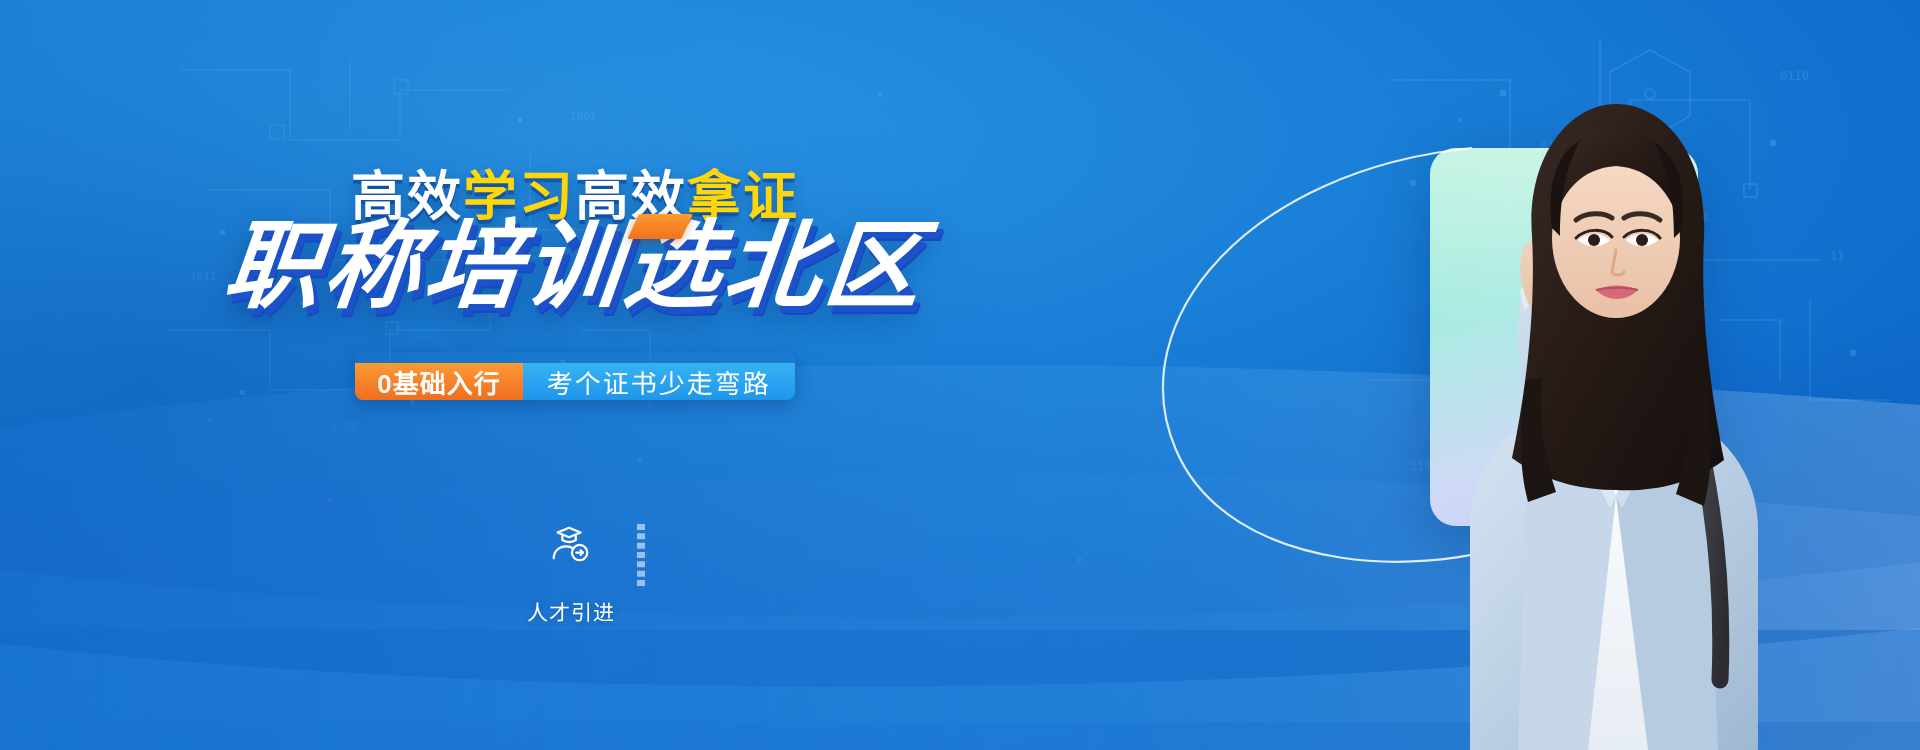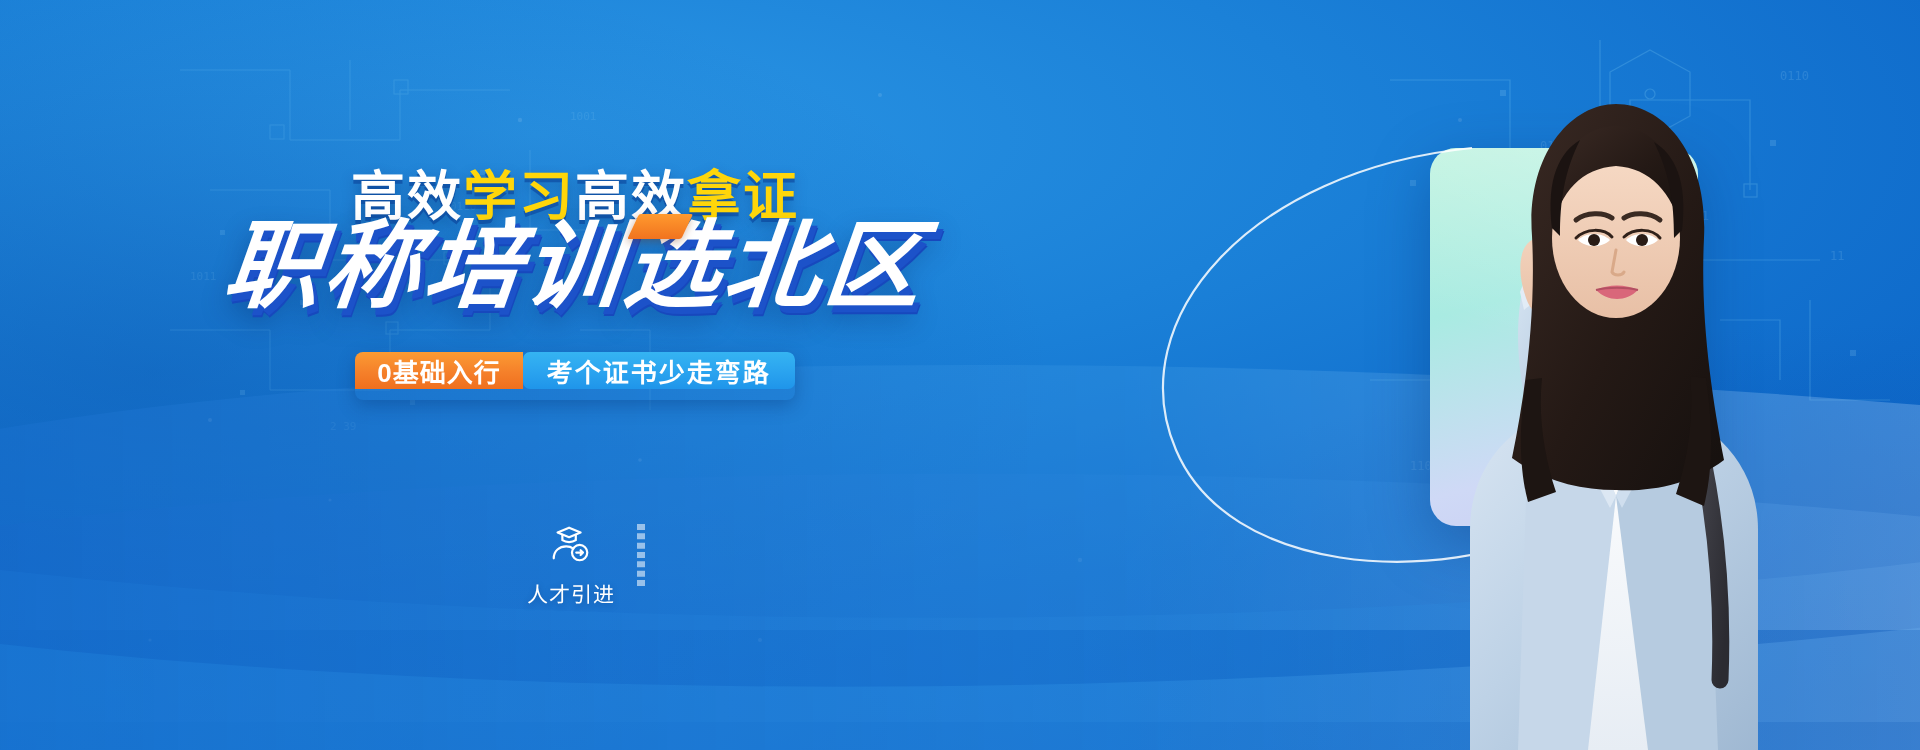--- a/index.html
+++ b/index.html
@@ -105,45 +105,45 @@
     border-radius:2px;
     box-shadow:0 3px 8px rgba(120,45,0,.35);
   }
 
   
   .pill{
     position:absolute;top:352px;left:0;right:0;
     display:flex;justify-content:center;
   }
   .pill-inner{
-    display:flex;align-items:flex-start;
+    display:flex;align-items:flex-end;
     height:48px;border-radius:8px;overflow:hidden;
     box-shadow:0 6px 18px rgba(4,40,100,.30);
   }
   .pill-left{
     display:flex;align-items:center;justify-content:center;
     padding:0 22px;
     background:linear-gradient(180deg,#fb9b33 0%,#f5802a 55%,#ef6f1e 100%);
     color:#fff;font-size:26px;font-weight:700;letter-spacing:1px;
   }
   .pill-right{
     display:flex;align-items:center;justify-content:center;
     padding:0 24px;
     background:linear-gradient(180deg,#35b4f2 0%,#2aa3ef 55%,#1f95ea 100%);
-    color:#fff;font-size:26px;font-weight:700;letter-spacing:2px;border-radius:7px;
+    color:#fff;font-size:26px;font-weight:400;letter-spacing:2px;
   }
 
   
   .features{
     position:absolute;top:520px;left:0;right:0;
     display:flex;justify-content:center;align-items:flex-start;
   }
   .feature{
     width:132px;
-    display:flex;flex-direction:column;align-items:center;gap:12px;
+    display:flex;flex-direction:column;align-items:center;gap:30px;
   }
   .feature-icon{width:46px;height:46px;display:block;}
   .feature-icon svg{display:block;width:100%;height:100%;}
   .feature-label{
     color:#ffffff;font-size:21px;letter-spacing:1px;font-weight:400;
     text-shadow:0 2px 6px rgba(5,40,100,.35);
     white-space:nowrap;
   }
   .divider{
     width:0;height:62px;margin-top:4px;

